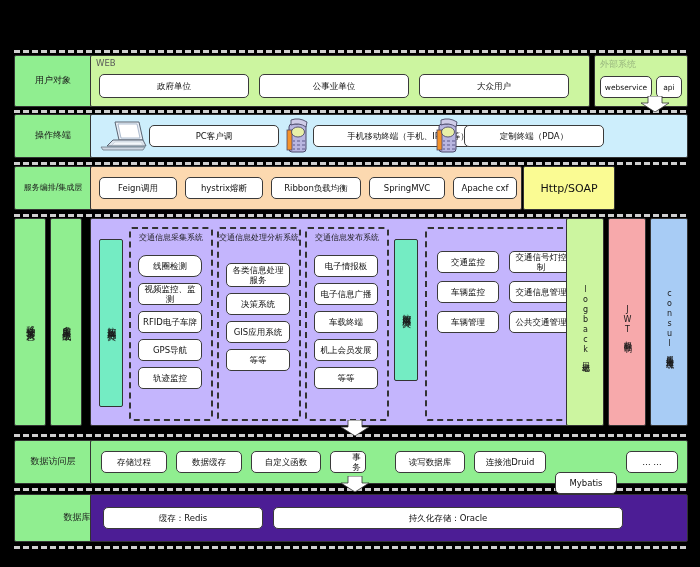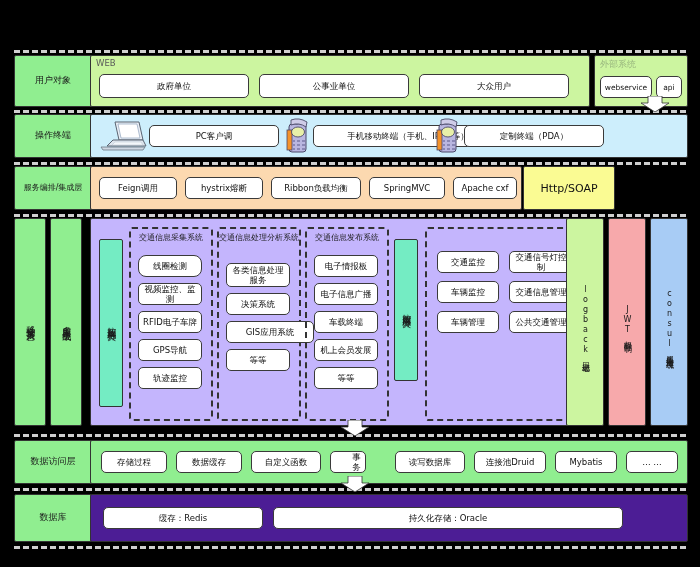--- a/index.html
+++ b/index.html
@@ -180,21 +180,21 @@
       <div class="pill" style="position:absolute;left:7px;top:54px;width:64px;height:22px;">视频监控、监测</div>
       <div class="pill" style="position:absolute;left:7px;top:82px;width:64px;height:22px;">RFID电子车牌</div>
       <div class="pill" style="position:absolute;left:7px;top:110px;width:64px;height:22px;">GPS导航</div>
       <div class="pill" style="position:absolute;left:7px;top:138px;width:64px;height:22px;">轨迹监控</div>
     </div>
 
     <div class="grp" style="left:126px;top:8px;width:80px;height:190px;">
       <div class="grp-title">交通信息处理分析系统</div>
       <div class="pill" style="position:absolute;left:7px;top:34px;width:64px;height:24px;">各类信息处理服务</div>
       <div class="pill" style="position:absolute;left:7px;top:64px;width:64px;height:22px;">决策系统</div>
-      <div class="pill" style="position:absolute;left:7px;top:92px;width:88px;height:22px;">GIS应用系统</div>
+      <div class="pill" style="position:absolute;left:7px;top:92px;width:64px;height:22px;">GIS应用系统</div>
       <div class="pill" style="position:absolute;left:7px;top:120px;width:64px;height:22px;">等等</div>
     </div>
 
     <div class="grp" style="left:214px;top:8px;width:80px;height:190px;">
       <div class="grp-title">交通信息发布系统</div>
       <div class="pill" style="position:absolute;left:7px;top:26px;width:64px;height:22px;">电子情报板</div>
       <div class="pill" style="position:absolute;left:7px;top:54px;width:64px;height:22px;">电子信息广播</div>
       <div class="pill" style="position:absolute;left:7px;top:82px;width:64px;height:22px;">车载终端</div>
       <div class="pill" style="position:absolute;left:7px;top:110px;width:64px;height:22px;">机上会员发展</div>
       <div class="pill" style="position:absolute;left:7px;top:138px;width:64px;height:22px;">等等</div>
@@ -222,28 +222,28 @@
 
   <div class="row-label" style="position:absolute;left:14px;top:440px;height:42px;">数据访问层</div>
 
   <div class="panel" id="dao-panel">
     <div class="pill" style="left:10px;width:66px;">存储过程</div>
     <div class="pill" style="left:85px;width:66px;">数据缓存</div>
     <div class="pill" style="left:160px;width:70px;">自定义函数</div>
     <div class="pill" style="left:239px;width:36px;padding-left:20px;">事务</div>
     <div class="pill" style="left:304px;width:70px;">读写数据库</div>
     <div class="pill" style="left:383px;width:72px;">连接池Druid</div>
-    <div class="pill" style="left:464px;width:62px;">Mybatis</div>
+    <div class="pill" style="left:464px;width:62px;margin-top:21px;">Mybatis</div>
     <div class="pill" style="left:535px;width:52px;">… …</div>
   </div>
 
   <svg class="arrow" style="left:340px;top:476px;" viewBox="0 0 30 16">
     <polygon points="8,0 22,0 22,7 29,7 15,16 1,7 8,7" fill="#fff" stroke="#333" stroke-width="0.8"></polygon>
   </svg>
 
-  <div class="row-label" style="position:absolute;left:14px;top:494px;height:46px;">数据库</div>
+  <div class="row-label" style="position:absolute;left:14px;top:494px;height:46px;padding-left:24px;">数据库</div>
 
   <div class="panel" id="db-panel">
     <div class="pill" style="left:12px;width:160px;">缓存：Redis</div>
     <div class="pill" style="left:182px;width:350px;">持久化存储：Oracle</div>
   </div>
 
 </div>
 
 </body></html>

